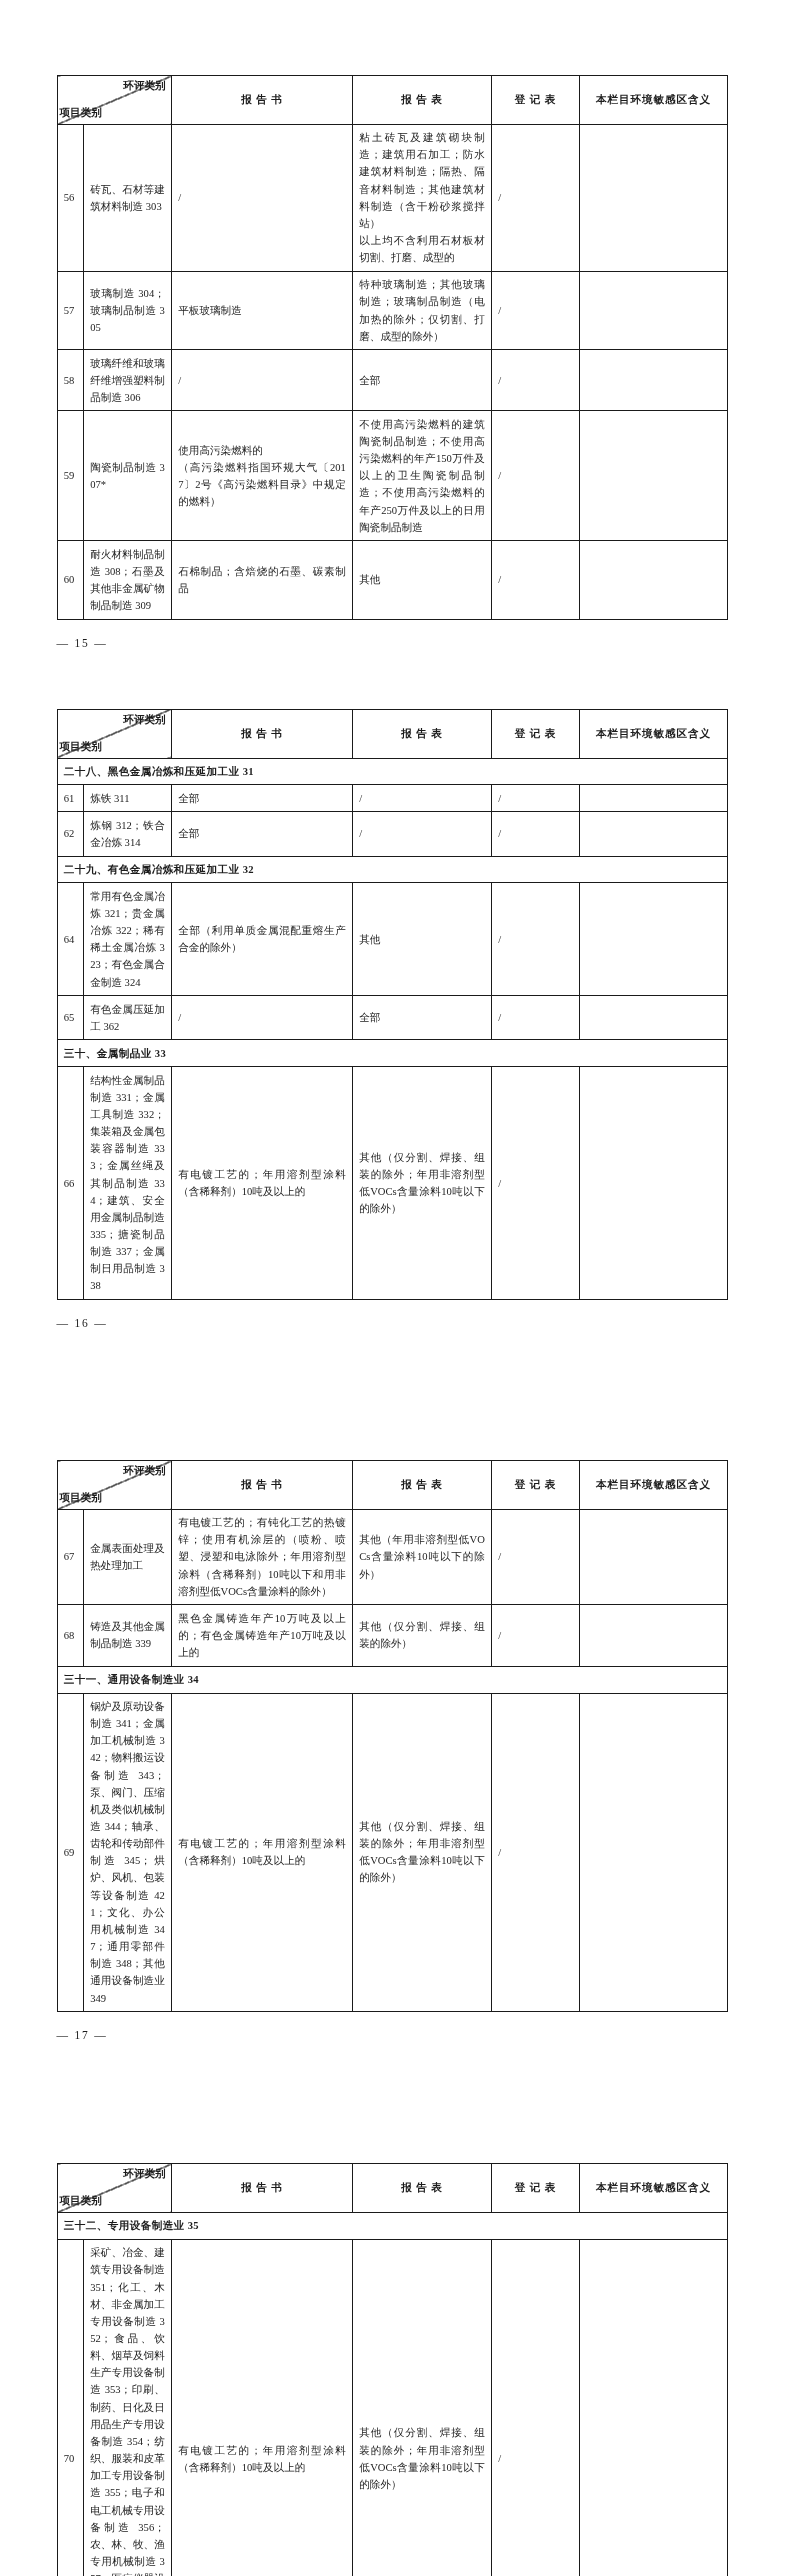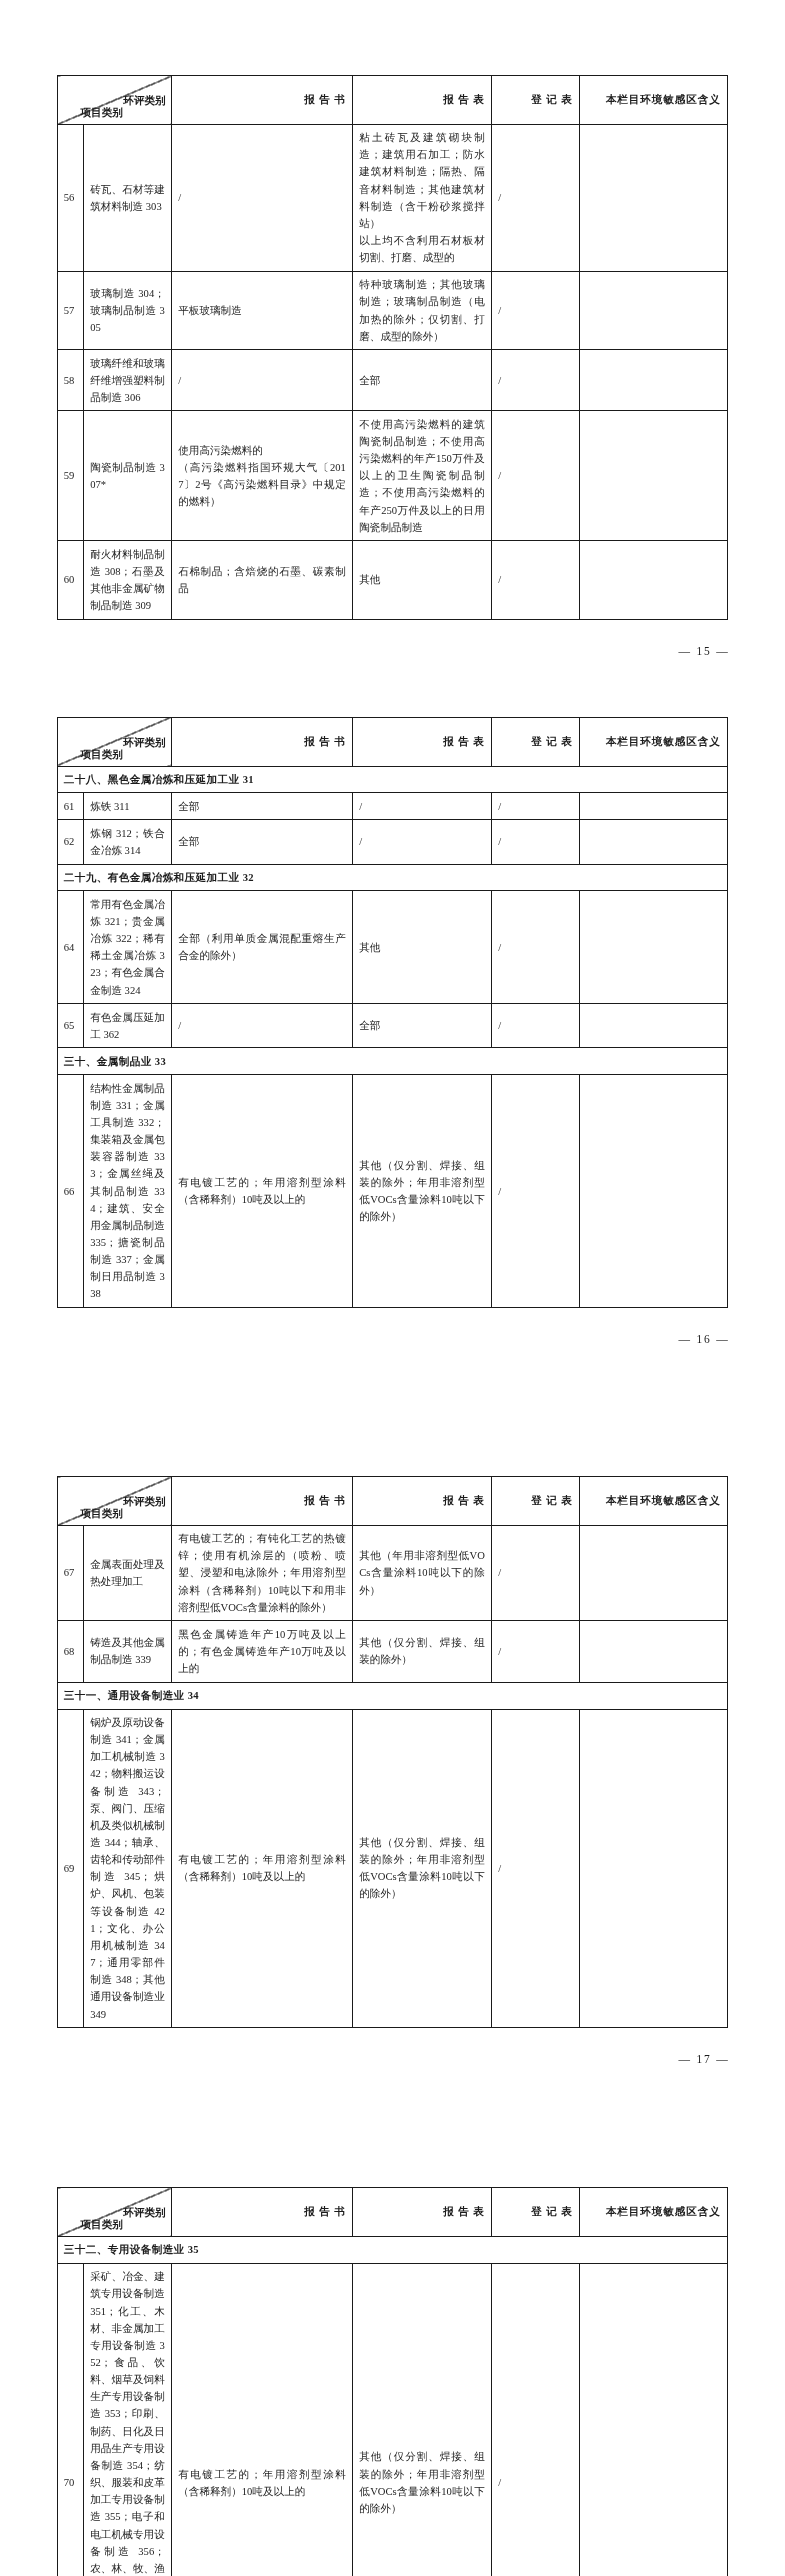--- a/index.html
+++ b/index.html
@@ -34,55 +34,55 @@
     font-size: 10.6px;
     line-height: 1.62;
     padding: 4.4px 6.2px;
     vertical-align: middle;
     word-break: break-all;
     white-space: pre-wrap;
   }
   td.hdr {
     font-weight: bold;
     font-size: 11px;
-    text-align: right;
+    text-align: center;
     height: 39px;
     padding: 1.8px 3.5px;
     letter-spacing: 0.9px;
   }
   td.diag {
     position: relative;
     padding: 0;
     height: 39px;
     background:
       linear-gradient(to bottom right,
         transparent calc(50% - 0.6px),
         #1a1a1a calc(50% - 0.6px),
         #1a1a1a calc(50% + 0.6px),
         transparent calc(50% + 0.6px));
     font-weight: bold;
     font-size: 10.6px;
   }
-  td.diag .diag-top    { position: absolute; top: 16px;   right: 5.3px; }
-  td.diag .diag-bottom { position: absolute; bottom: 2.6px; left: 23px; }
+  td.diag .diag-top    { position: absolute; top: 1px;   right: 5.3px; }
+  td.diag .diag-bottom { position: absolute; bottom: 2.6px; left: 2px; }
 
   td.section-cell {
     font-weight: bold;
     text-align: left;
     padding: 5.3px 8px;
     letter-spacing: 0.4px;
   }
   td.num-cell { text-align: left; padding: 4.4px 1.8px; }
   td.cat-cell, td.book-cell, td.form-cell { text-align: justify; }
   td.reg-cell, td.sens-cell { text-align: left; }
 
   .pagenum {
-    text-align: right;
+    text-align: left;
     font-size: 11.5px;
-    margin-top: 25px;
+    margin-top: 17px;
     letter-spacing: 1.8px;
     color: #1c1c1c;
   }
 </style>
 </head>
 <body>
 
 <div id="document-root">
     <div class="page-block gap-1">
       <table class="eia-table">

